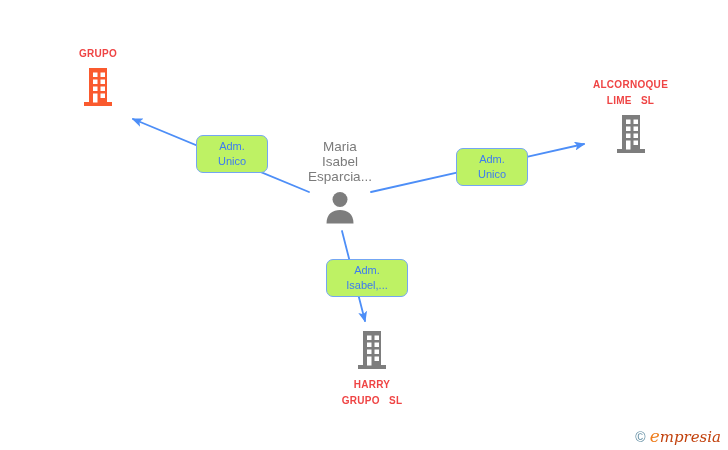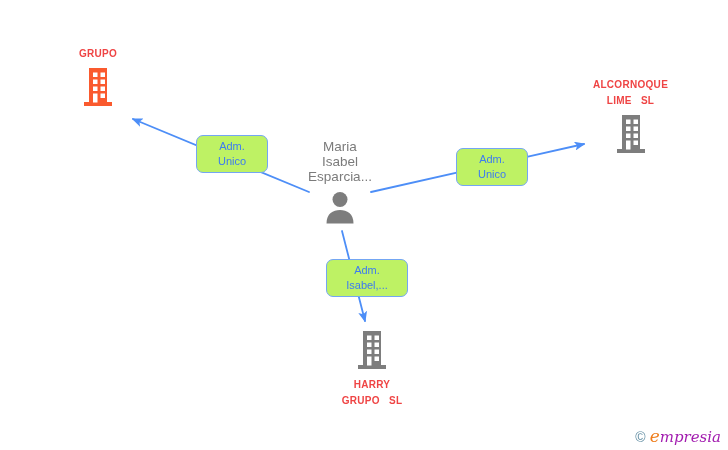--- a/index.html
+++ b/index.html
@@ -54,21 +54,21 @@
   .footer {
     position: absolute;
     right: 7px;
     bottom: 4px;
     font-size: 15px;
     white-space: nowrap;
   }
   .copyright-sym { color: #628ea3; font-size: 14px; margin-right: 4px; }
   .brand { font-family: "DejaVu Serif", serif; font-style: italic; cursor: pointer; }
   .brand-lead { color: #ef7c1a; font-size: 17px; }
-  .brand-rest { color: #a21caf; }
+  .brand-rest { color: #c2410c; }
   .b-orange { fill: #fa5a2e; }
   .b-gray { fill: #7d7d7d; }
 </style>
 </head>
 <body>
 
 <div class="canvas">
 
   <svg class="edges" viewBox="0 0 728 450">
     <defs>

